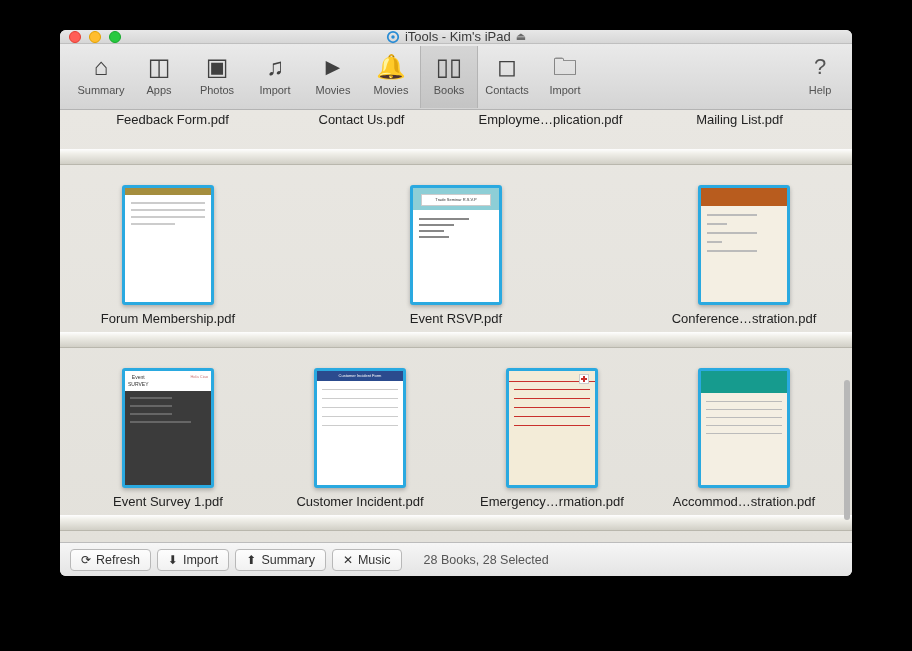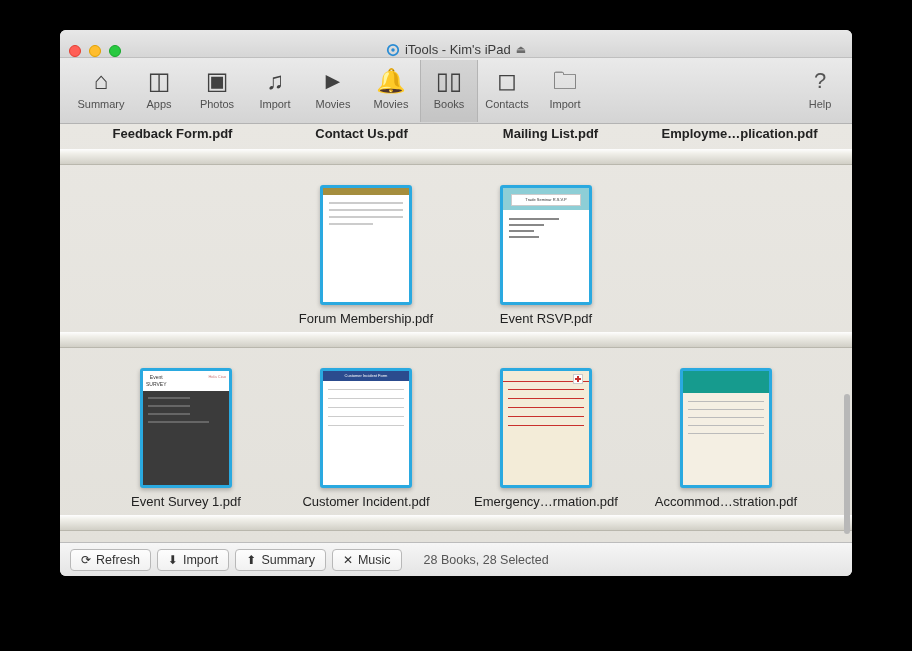--- a/index.html
+++ b/index.html
@@ -18,25 +18,25 @@
     height: 546px;
     background: #ececec;
     border-radius: 6px;
     box-shadow: 0 20px 60px rgba(0,0,0,0.5);
     display: flex;
     flex-direction: column;
     overflow: hidden;
     position: relative;
   }
   .titlebar {
-    height: 28px;
+    height: 14px;
     background: linear-gradient(#e8e8e8, #d6d6d6);
     border-bottom: 1px solid #bfbfbf;
     display: flex;
-    align-items: flex-end;
+    align-items: center;
     position: relative;
   }
   .traffic {
     display: flex;
     gap: 8px;
     padding-left: 9px;
   }
   .tl { width: 12px; height: 12px; border-radius: 50%; }
   .tl.r { background:#ff5f57; border:0.5px solid #e33e32;}
   .tl.y { background:#ffbd2e; border:0.5px solid #e2a100;}
@@ -81,37 +81,36 @@
     background: linear-gradient(#e9e7e2,#e3e1db);
     overflow:hidden;
     position:relative;
   }
   .shelf-area {
     padding: 0 0 6px 0;
   }
   .partial-row {
     display:flex;
     justify-content:space-around;
-    padding:0 18px 2px;
-    font-weight:bold;
+    padding:0 18px 16px;
   }
   .partial-row .book-label {
     width:180px; text-align:center; font-size:13px; color:#222;
     white-space:nowrap; overflow:hidden; text-overflow:ellipsis;
     padding:2px 0 6px;
   }
   .shelf-divider {
     height:16px;
     background: linear-gradient(#fefefe 0%, #f0efe9 30%, #d1cfc6 100%);
     border-bottom:1px solid #b9b7ad;
     margin-bottom:20px;
   }
   .row {
     display:flex;
-    justify-content:center;
+    justify-content:space-between;
     padding:0 18px;
   }
   .book {
     width:180px;
     text-align:center;
   }
   .thumb-wrap {
     width:92px; height:120px;
     margin:0 auto 4px;
     background:#fff;
@@ -281,22 +280,22 @@
         <span class="ic">?</span>
         <span class="lb">Help</span>
       </div>
     </div>
 
   <div class="content">
     <div class="shelf-area">
       <div class="partial-row" id="partial-row">
           <div class="book-label">Feedback Form.pdf</div>
           <div class="book-label">Contact Us.pdf</div>
+          <div class="book-label">Employme…plication.pdf</div>
           <div class="book-label">Mailing List.pdf</div>
-          <div class="book-label">Employme…plication.pdf</div>
         </div>
       <div class="shelf-divider"></div>
 
       <div class="row" id="row0">
           <div class="book">
             <div class="thumb-wrap">
               <div class="thumb-inner pv-forum">
                 <div class="lines">
                   <div></div>
                   <div></div>
@@ -313,20 +312,34 @@
                 <div class="card">Trade Seminar R.S.V.P</div>
                 <div class="lines">
                   <div></div>
                   <div style="width:70%"></div>
                   <div style="width:50%"></div>
                   <div style="width:60%"></div>
                 </div>
               </div>
             </div>
             <div class="book-label">Event RSVP.pdf</div>
+          </div>
+          <div class="book">
+            <div class="thumb-wrap">
+              <div class="thumb-inner pv-conf">
+                <div class="lines">
+                  <div></div>
+                  <div style="width:40%"></div>
+                  <div></div>
+                  <div style="width:30%"></div>
+                  <div></div>
+                </div>
+              </div>
+            </div>
+            <div class="book-label">Conference…stration.pdf</div>
           </div>
         </div>
       <div class="shelf-divider"></div>
 
       <div class="row" id="row1">
           <div class="book">
             <div class="thumb-wrap">
               <div class="thumb-inner pv-survey">
                 <span class="t1">Event<br>SURVEY</span>
                 <span class="t2">Hola Ciao</span>

